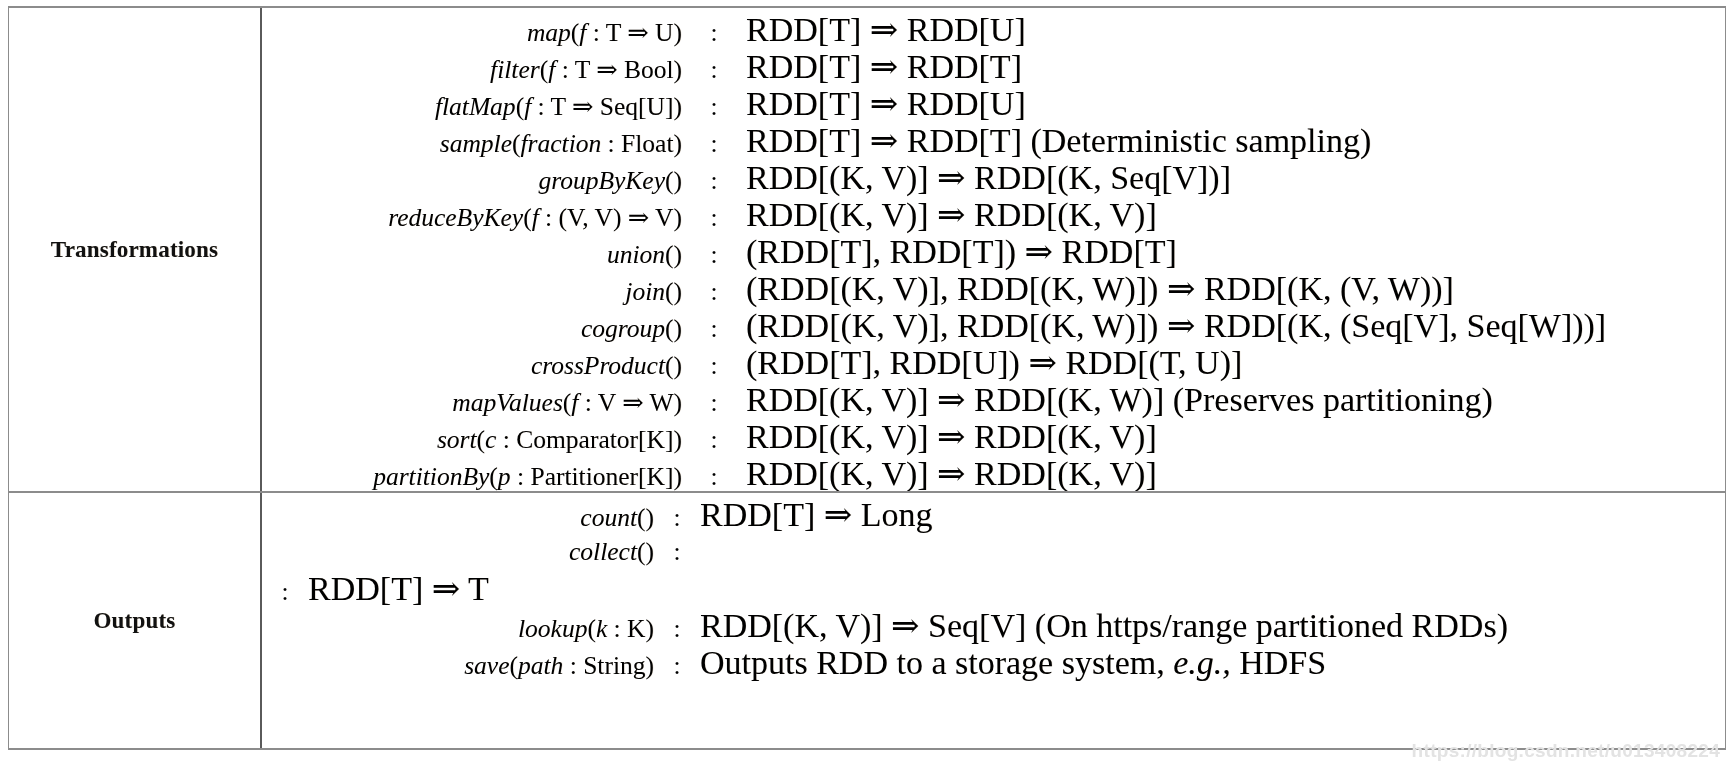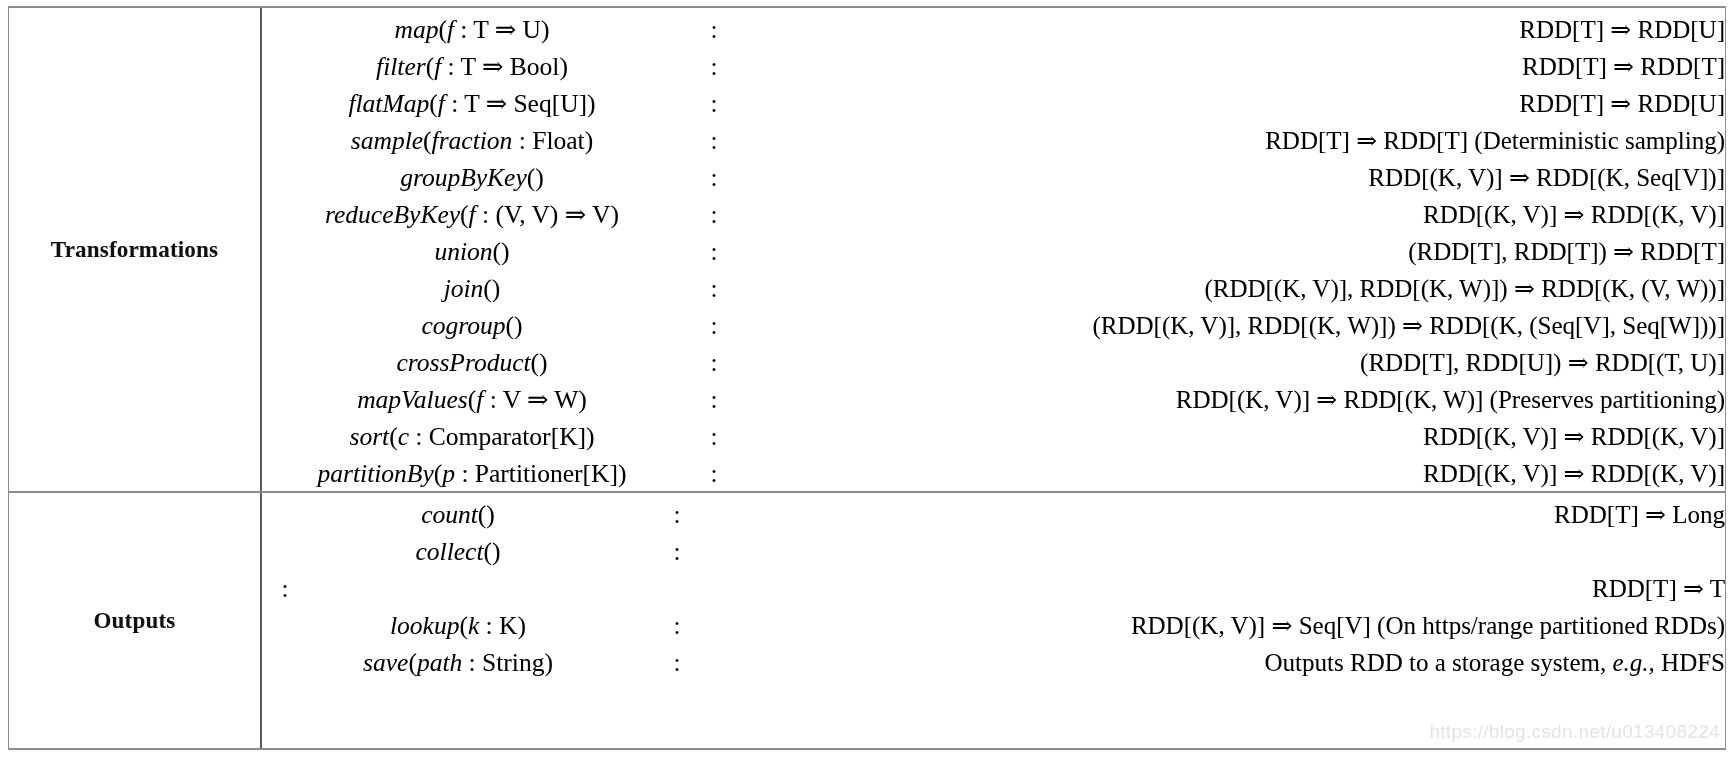--- a/index.html
+++ b/index.html
@@ -81,33 +81,33 @@
   
   .sig-row {
     display: flex;
     align-items: baseline;
     height: 37px;
     line-height: 37px;
     white-space: nowrap;
   }
   .sig-row .sig-left {
     flex: 0 0 auto;
-    text-align: center;
+    text-align: right;
     font-size: 25.5px;
     padding-right: 0;
   }
   .sig-row .sig-colon {
     flex: 0 0 auto;
     text-align: center;
     font-size: 25.5px;
   }
   .sig-row .sig-right {
     flex: 1 1 auto;
-    text-align: right;
-    font-size: 25px;
+    text-align: left;
+    font-size: 34px;
     padding-left: 0;
   }
 
   
   .section.transformations .sig-left  { width: 420px; }
   .section.transformations .sig-colon { width: 64px; }
 
   
   .section.actions .sig-left  { width: 392px; }
   .section.actions .sig-colon { width: 46px; }
@@ -115,27 +115,28 @@
   
   .it { font-style: italic; }
   .rm { font-style: normal; }
 
   .sig-left, .sig-right { text-shadow: 0.4px 0 0 rgba(150,110,55,0.22); }
 
   
   .watermark {
     position: absolute;
     right: 14px;
-    bottom: 19px;
+    bottom: 0;
     font-family: "Liberation Sans", "DejaVu Sans", sans-serif;
     font-size: 19px;
     color: #e3e3e3;
     letter-spacing: 0.3px;
     white-space: nowrap;
     pointer-events: none;
+    font-weight: bold;
   }
 </style>
 </head>
 <body>
 
 <div id="page">
 
   <div class="api-table">
 
     <div class="section transformations">

